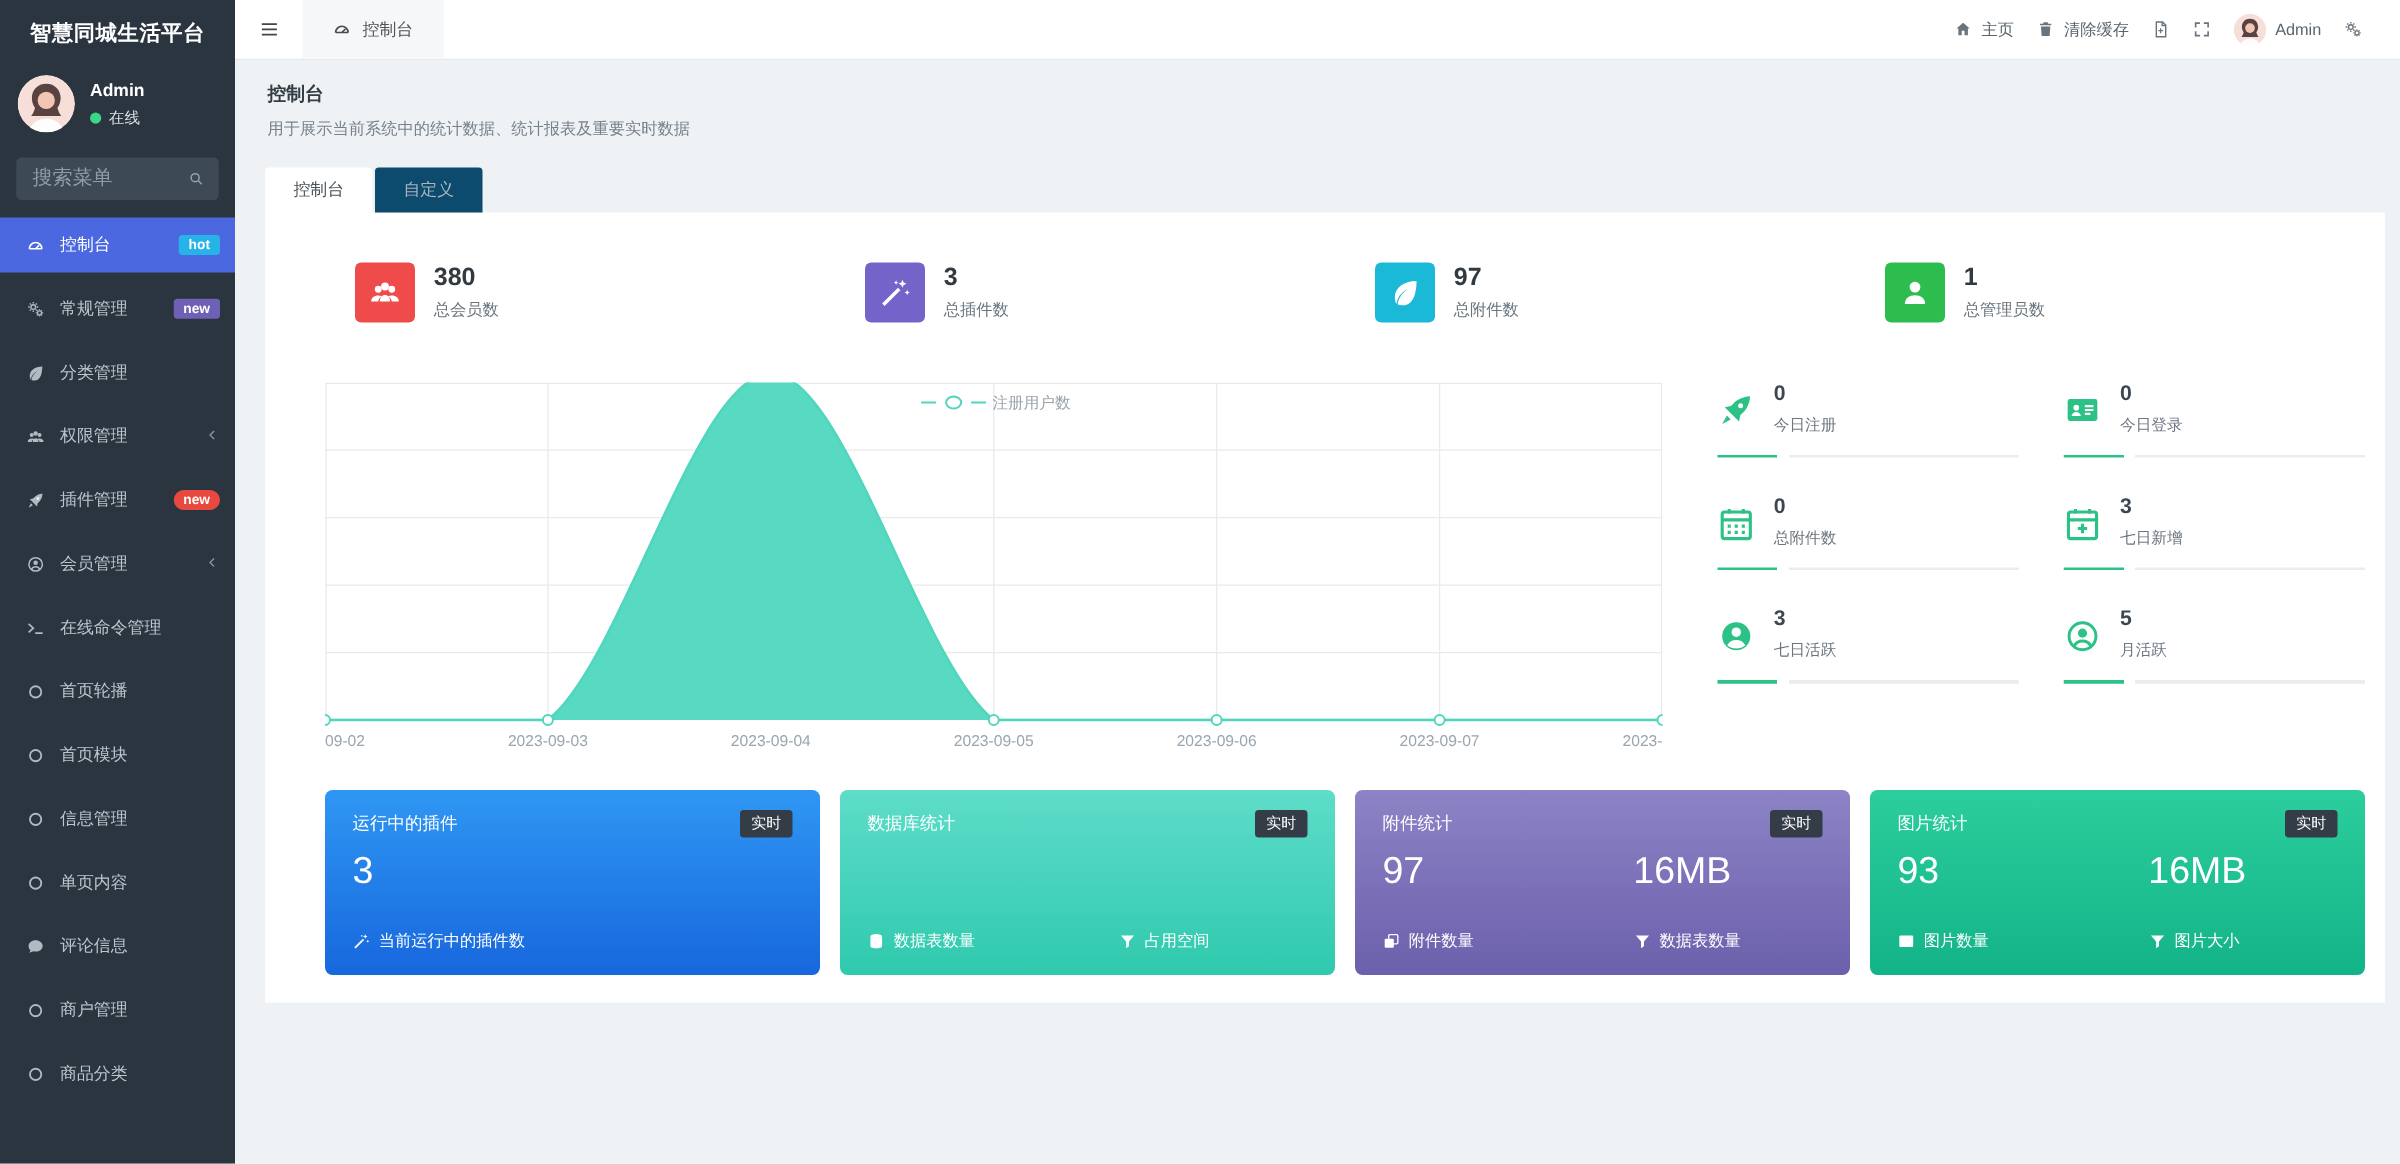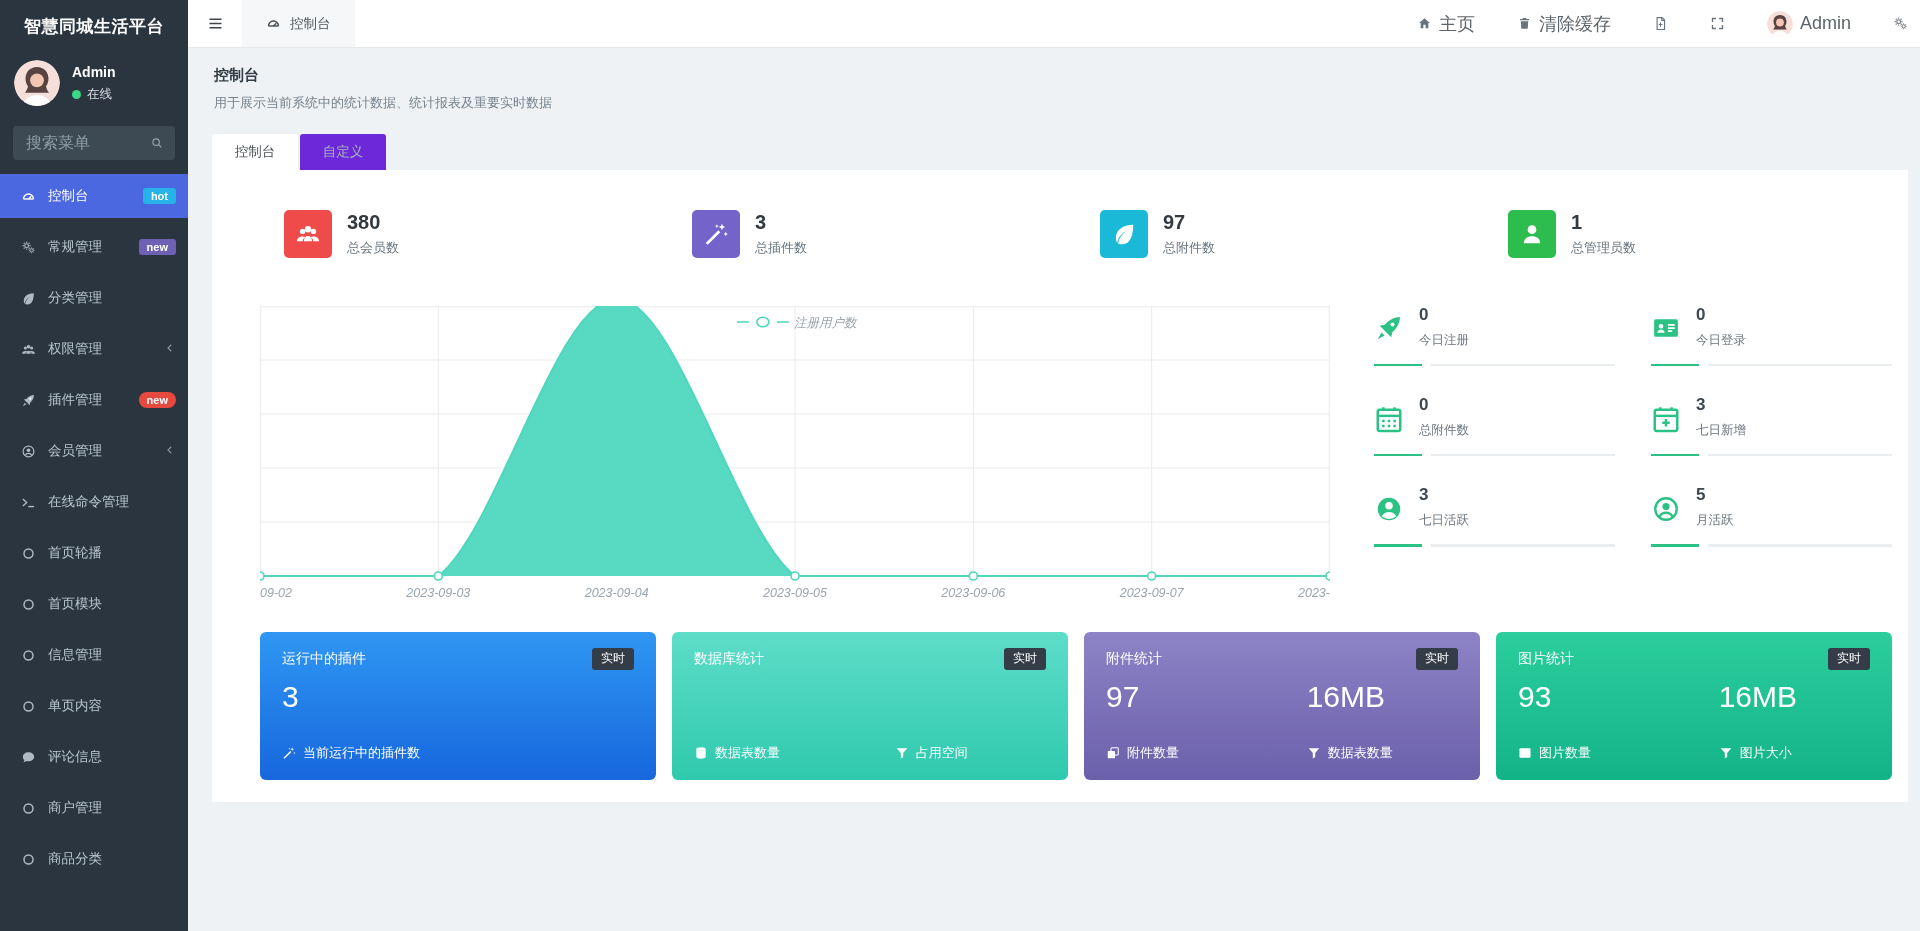--- a/index.html
+++ b/index.html
@@ -42,46 +42,46 @@
   .mi-chev { margin-left:auto; color:#8897a1; font-size:12px; }
 
   
   .main { position:absolute; left:188px; top:0; right:0; height:931px; }
   .topbar { height:48px; background:#fff; border-bottom:1px solid #e5e9ec; display:flex; align-items:stretch; }
   .hamburger { width:54px; display:flex; align-items:center; justify-content:center;
                color:#3f464c; font-size:17px; cursor:pointer; }
   .topbar-tab { display:flex; align-items:center; gap:9px; padding:0 24px; background:#f6f7f8;
                 color:#4e565c; font-size:13.5px; cursor:pointer; }
   .topbar-tab .ic { font-size:15px; color:#444b51; }
-  .topbar-right { margin-left:auto; display:flex; align-items:center; gap:42px; padding-right:12px;
-                  color:#5b656d; font-size:18px; }
+  .topbar-right { margin-left:auto; display:flex; align-items:center; gap:18px; padding-right:30px;
+                  color:#5b656d; font-size:13px; }
   .tb-item { display:flex; align-items:center; gap:7px; cursor:pointer; }
   .tb-item .ic { font-size:15px; color:#6a747c; }
 
   .content-header { padding:18px 26px 12px; }
   .ch-title { font-size:15px; font-weight:bold; color:#333e44; }
   .ch-sub { font-size:13px; color:#76828c; margin-top:9px; }
 
   .tabs { display:flex; margin:10px 0 0 24px; }
   .tab { min-width:86px; height:36px; padding:0 18px; display:flex; align-items:center; justify-content:center;
          font-size:13.5px; border-radius:3px 3px 0 0; cursor:pointer; }
   .tab.active { background:#fff; color:#4b5359; }
-  .tab.inactive { background:#6d28d9; color:#a9b4bd; margin-left:2px; }
+  .tab.inactive { background:#0c4a6e; color:#a9b4bd; margin-left:2px; }
 
   .panel { background:#fff; margin:0 12px 0 24px; height:632px; padding:0 16px 0 48px; }
 
   .stats-row { display:flex; padding-top:40px; }
   .stat { flex:1; display:flex; align-items:center; gap:15px; padding-left:24px; }
   .stat-icon { width:48px; height:48px; border-radius:5px; color:#fff; font-size:26px;
                display:flex; align-items:center; justify-content:center; flex:none; }
   .stat-value { font-size:20px; font-weight:bold; color:#323a40; line-height:1; }
   .stat-label { font-size:13px; color:#68757f; margin-top:7px; }
 
   .chart-row { display:flex; margin-top:48px; }
-  .chart-wrap { width:1070px; height:300px; position:relative; flex:none;font-style:italic; }
+  .chart-wrap { width:1070px; height:300px; position:relative; flex:none; }
   .chart-wrap svg { display:block; }
 
   .mini-grid { flex:1; margin-left:44px; display:grid; grid-template-columns:1fr 1fr;
                column-gap:36px; row-gap:30px; align-content:start; }
   .mini-top { display:flex; gap:15px; }
   .mini-icon { font-size:30px; color:#2cc185; margin-top:2px; }
   .mini-value { font-size:17px; font-weight:bold; color:#3c4751; line-height:1.1; }
   .mini-label { font-size:12.5px; color:#6c7680; margin-top:7px; }
   .mini-rule { margin-top:15px; height:2.5px;
                background:linear-gradient(to right,#2cc185 0 48px,transparent 48px 57px,#e9edf0 57px); }

